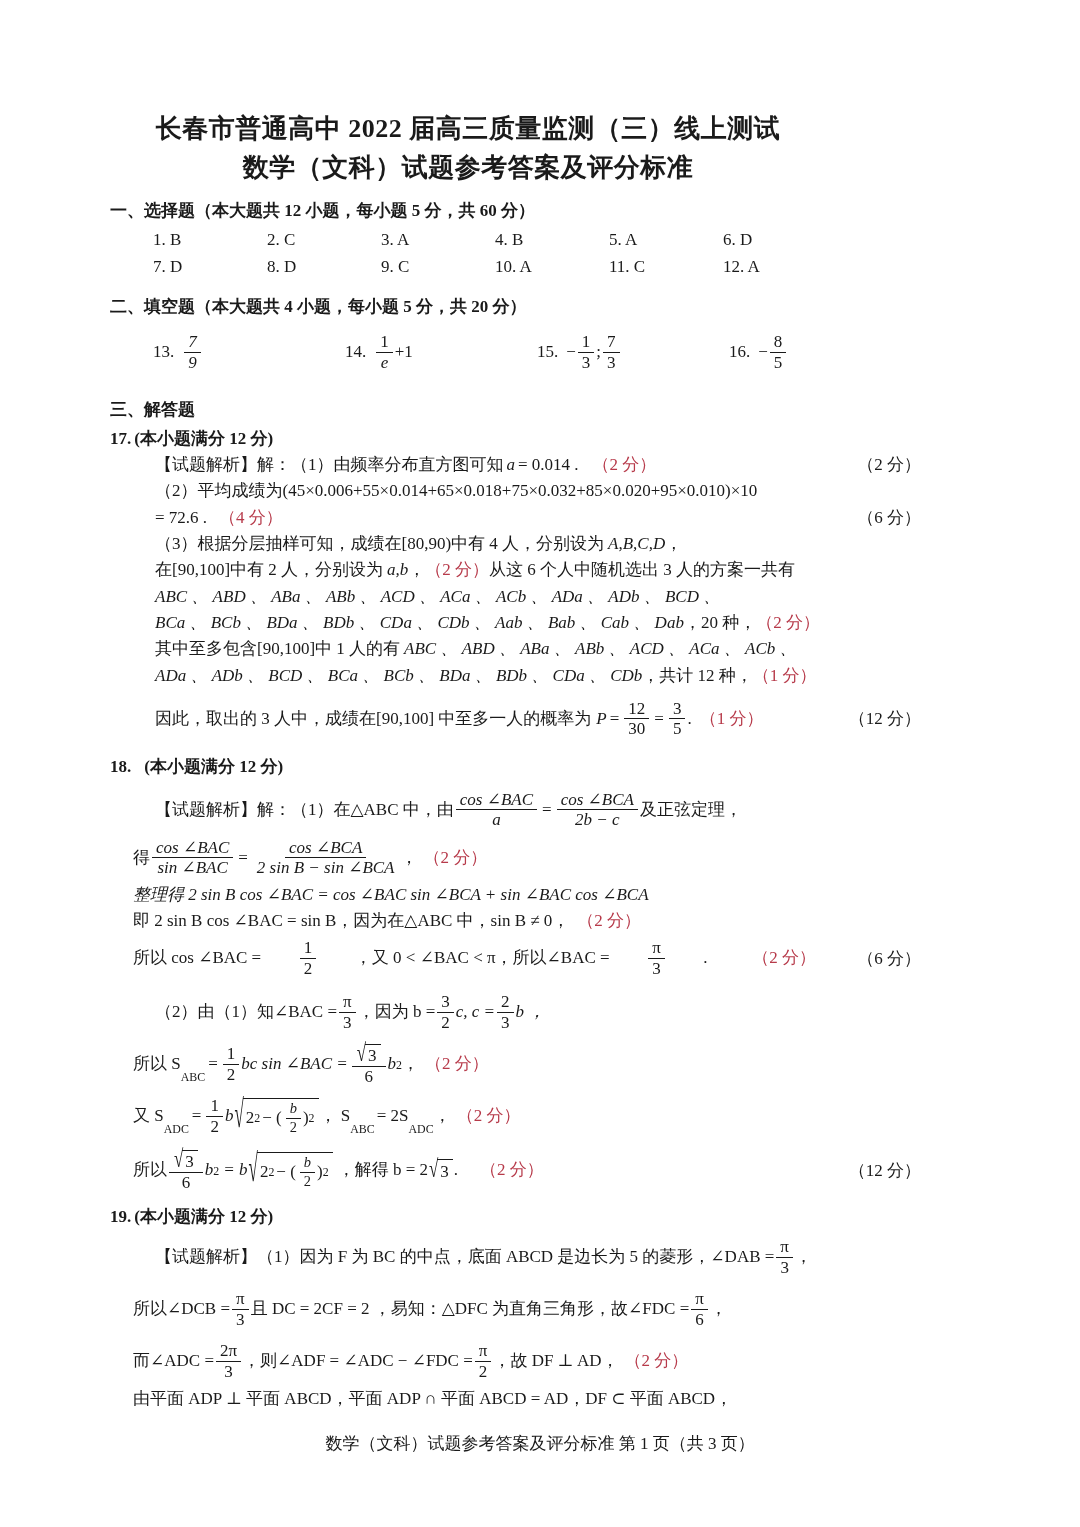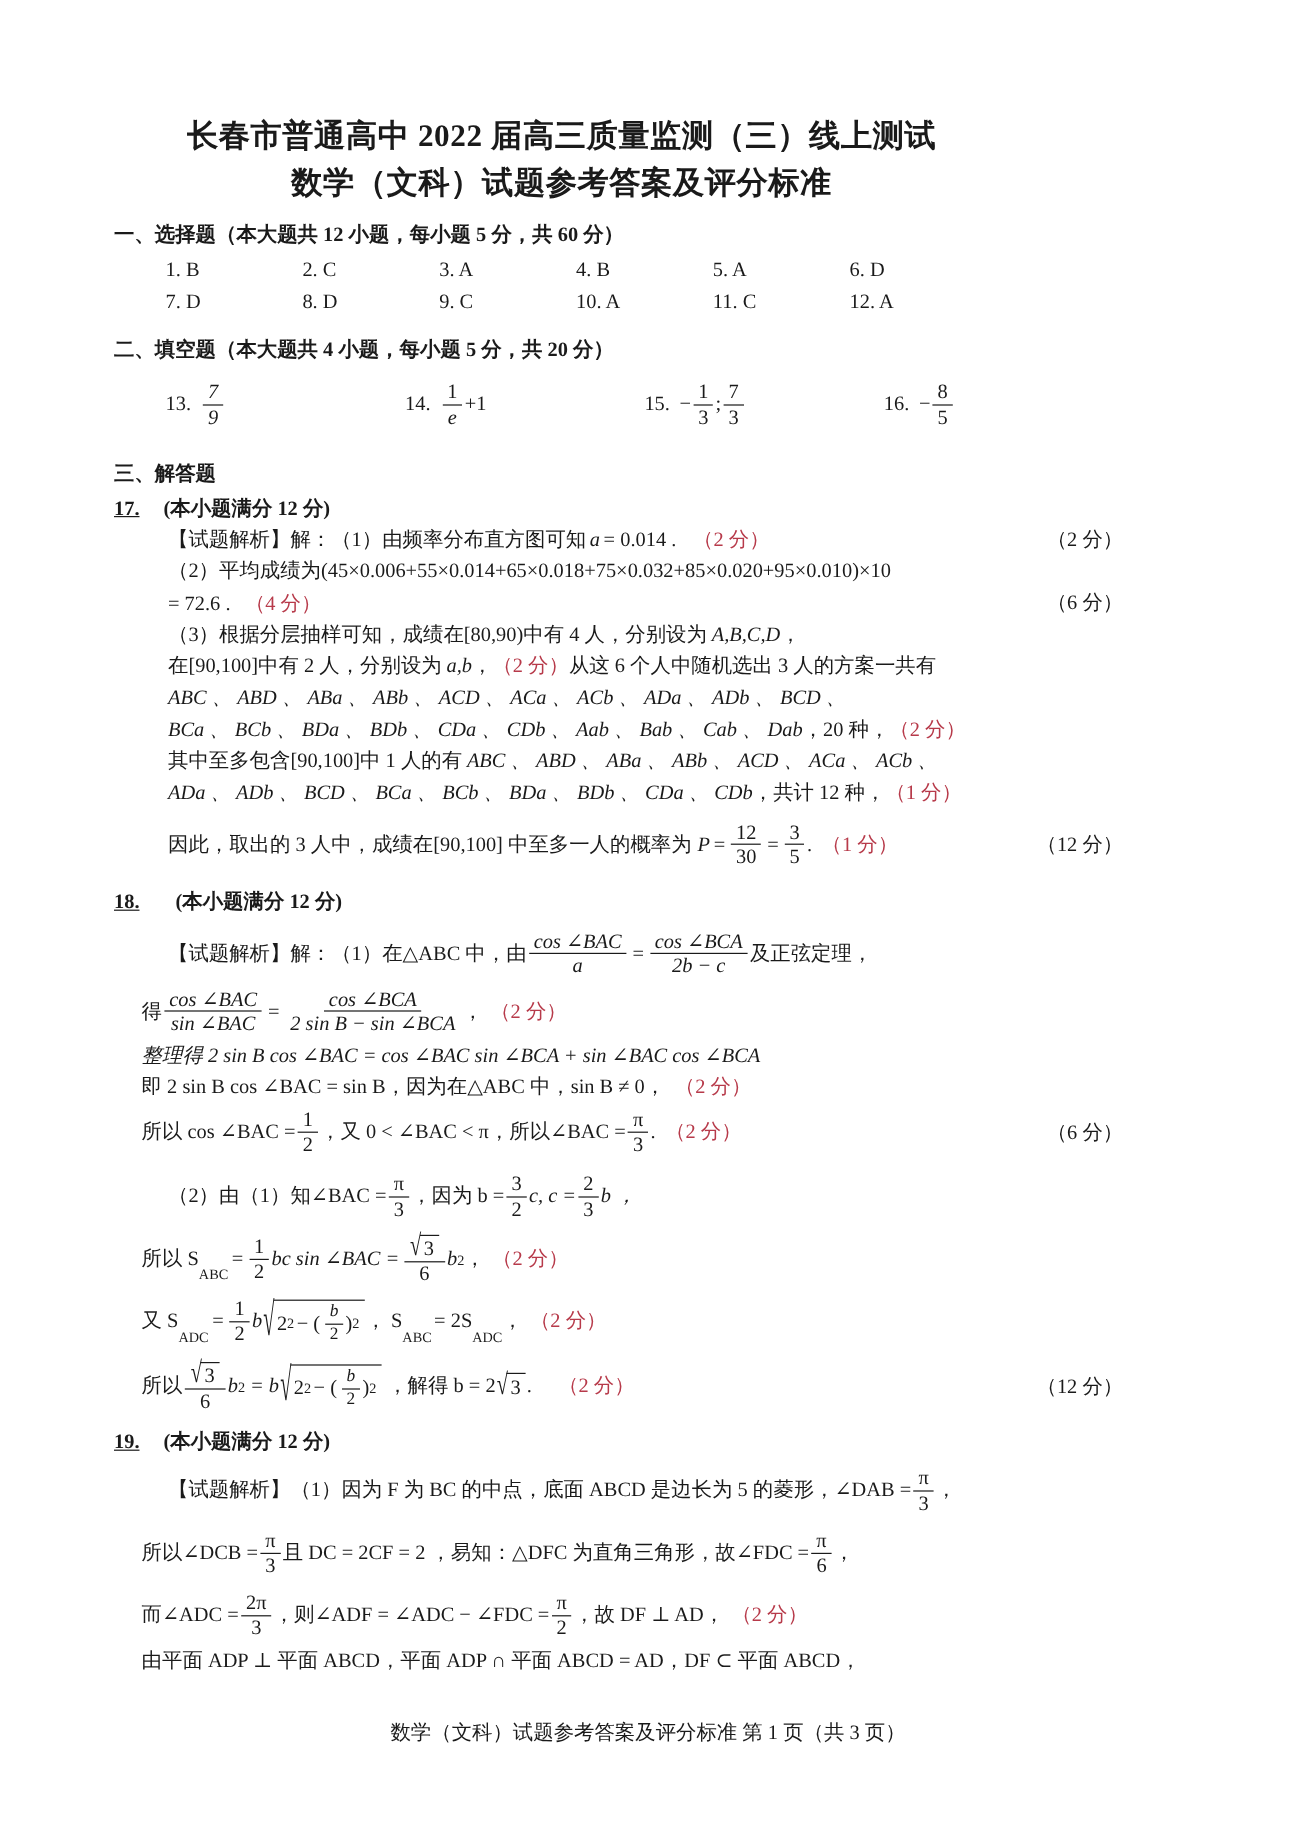--- a/index.html
+++ b/index.html
@@ -12,21 +12,21 @@
     height: 1527px;
     position: relative;
     font-family: "Liberation Serif", "DejaVu Serif", serif;
     color: #1a1a1a;
     overflow: hidden;
   }
   .page {
     position: relative;
     width: 936px;
     height: 1527px;
-    padding: 0;
+    padding: 15px;
     box-sizing: border-box;
   }
 
   
   .title-main {
     text-align: center;
     font-weight: bold;
     font-size: 26px;
     letter-spacing: 0.5px;
     margin: 0;
@@ -99,21 +99,21 @@
     display: block;
   }
   .frac.small { font-size: 0.85em; }
 
   
   .qhead {
     font-size: 17px;
     font-weight: bold;
     margin: 16px 0 2px 95px;
   }
-  .qhead .num { margin-right: 20px; text-decoration: underline; }
+  .qhead .num { margin-right: 3px; }
   .line {
     font-size: 17px;
     margin-left: 140px;
     line-height: 1.55;
     position: relative;
     padding-right: 105px;
     display: flex;
     align-items: center;
     flex-wrap: nowrap;
   }
@@ -354,21 +354,21 @@
 
   <div class="line" style="margin-left:118px;">
     <span class="nw it">整理得 2 sin B cos ∠BAC = cos ∠BAC sin ∠BCA + sin ∠BAC cos ∠BCA</span>
   </div>
 
   <div class="line" style="margin-left:118px;">
     <span class="nw">即 2 sin B cos ∠BAC = sin B，因为在△ABC 中，sin B ≠ 0，</span>
     <span class="red nw" style="margin-left:8px;">（2 分）</span>
   </div>
 
-  <div class="line tall" style="margin-left:118px;">
+  <div class="line tall" style="margin-left:118px;justify-content:space-between;">
     <span class="nw">所以 cos ∠BAC =</span>
     <span class="frac">
       <span class="num">1</span>
       <span class="den">2</span>
     </span>
     <span class="nw">，又 0 &lt; ∠BAC &lt; π，所以∠BAC =</span>
     <span class="frac">
       <span class="num">π</span>
       <span class="den">3</span>
     </span>

